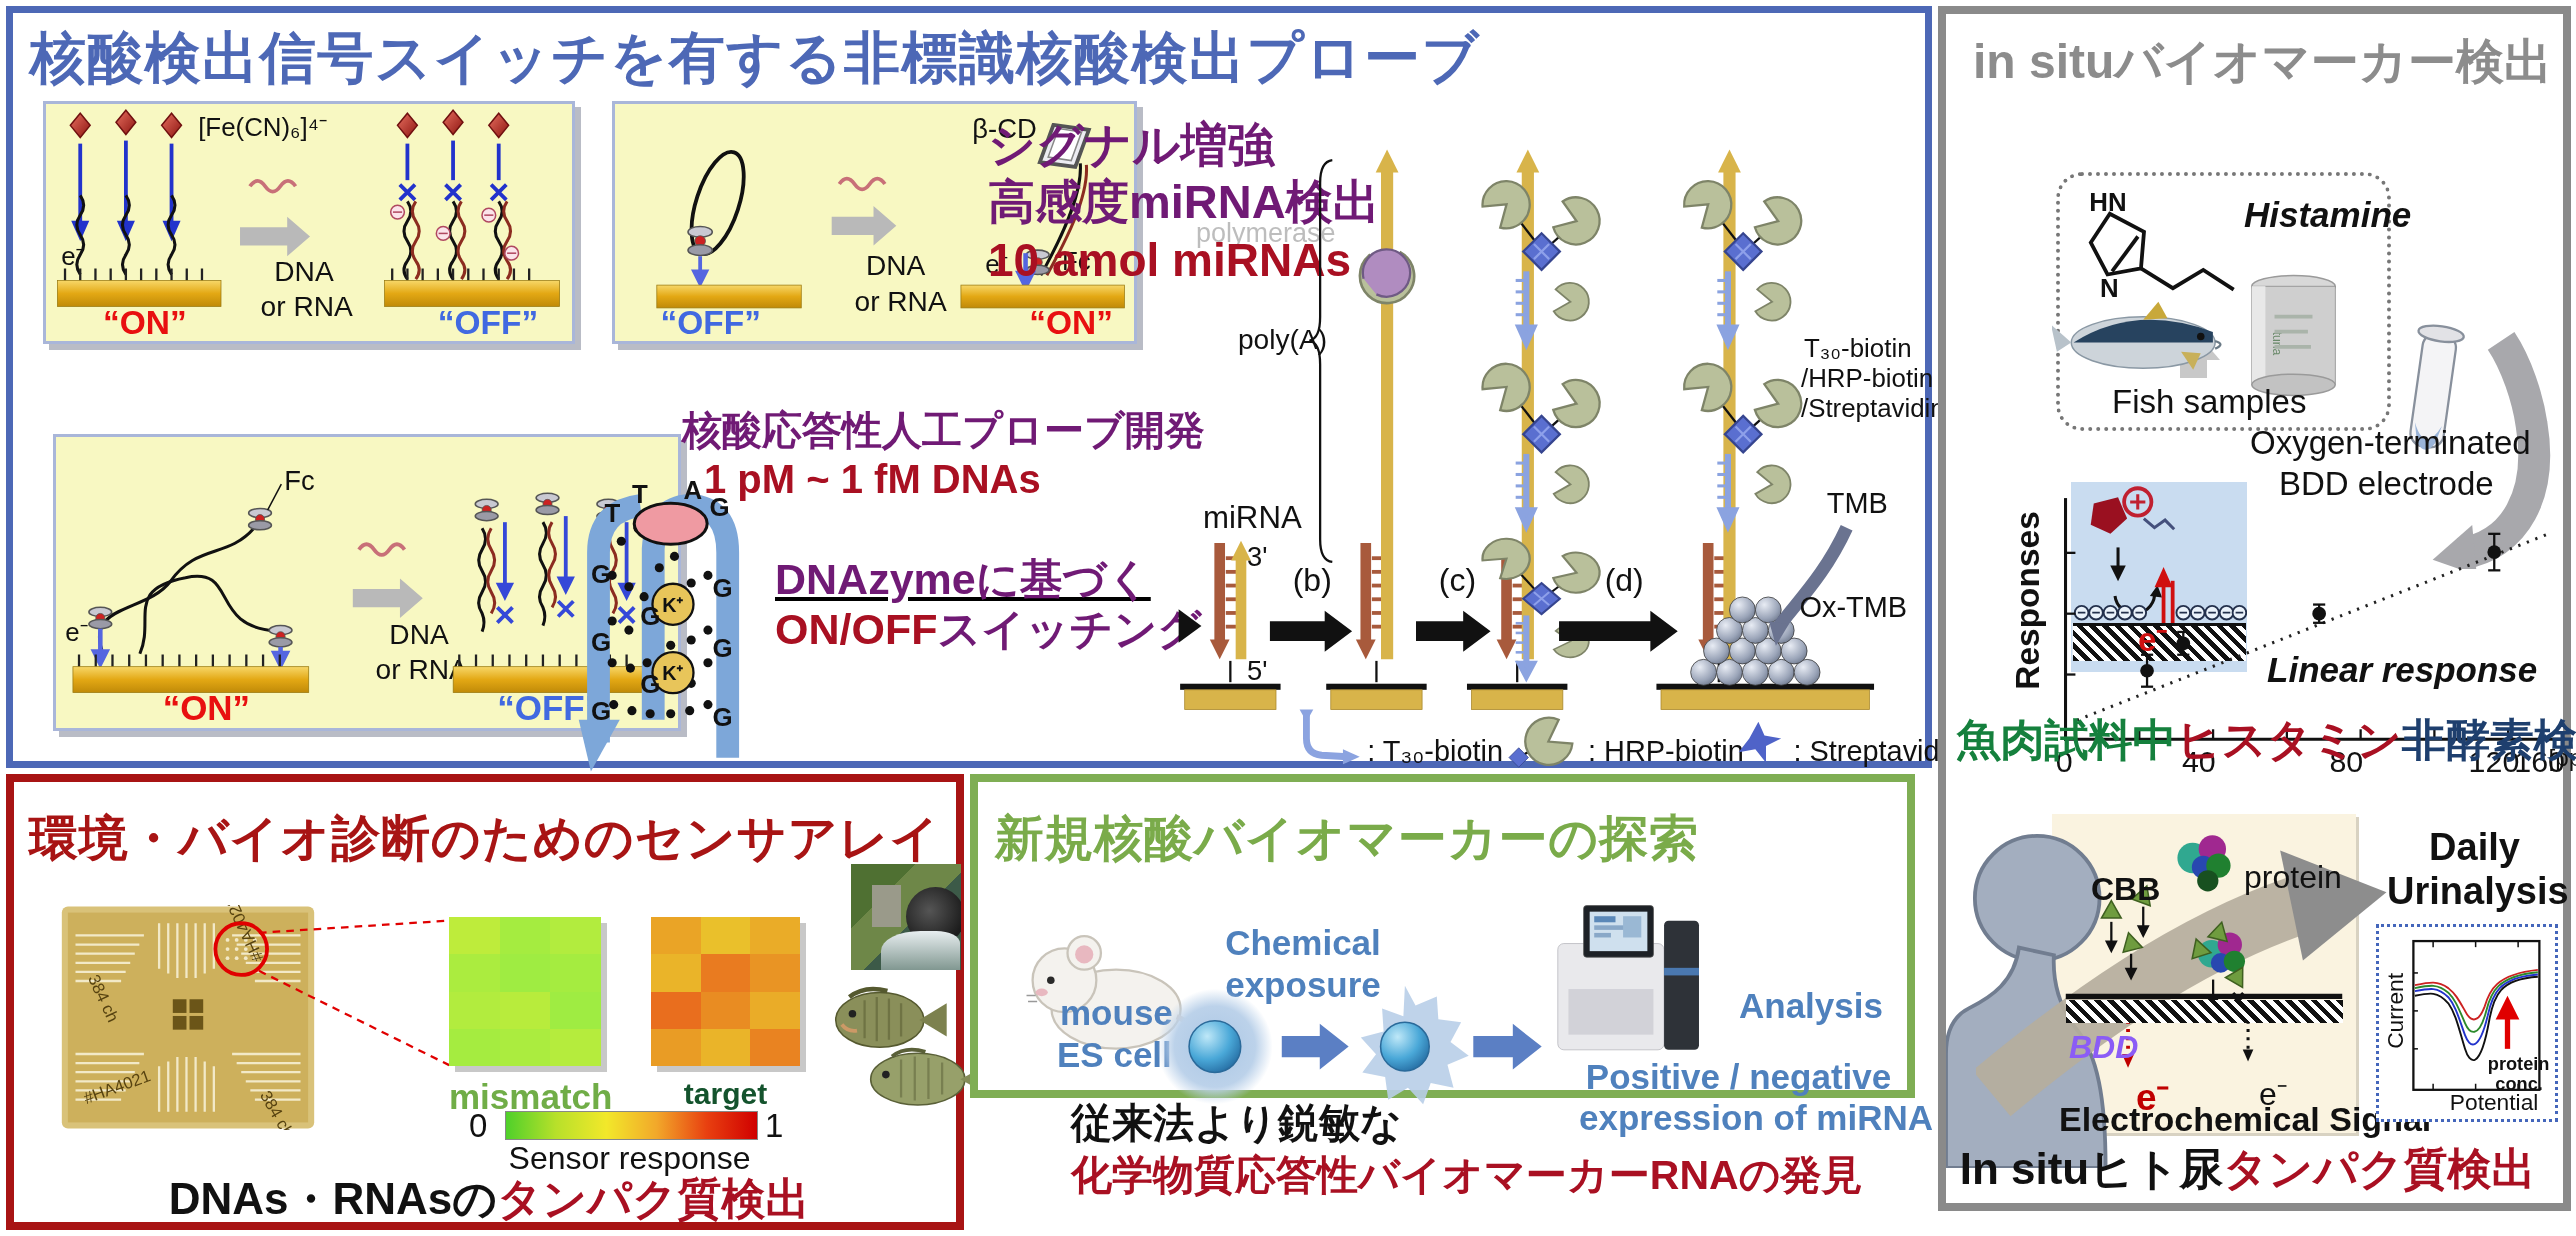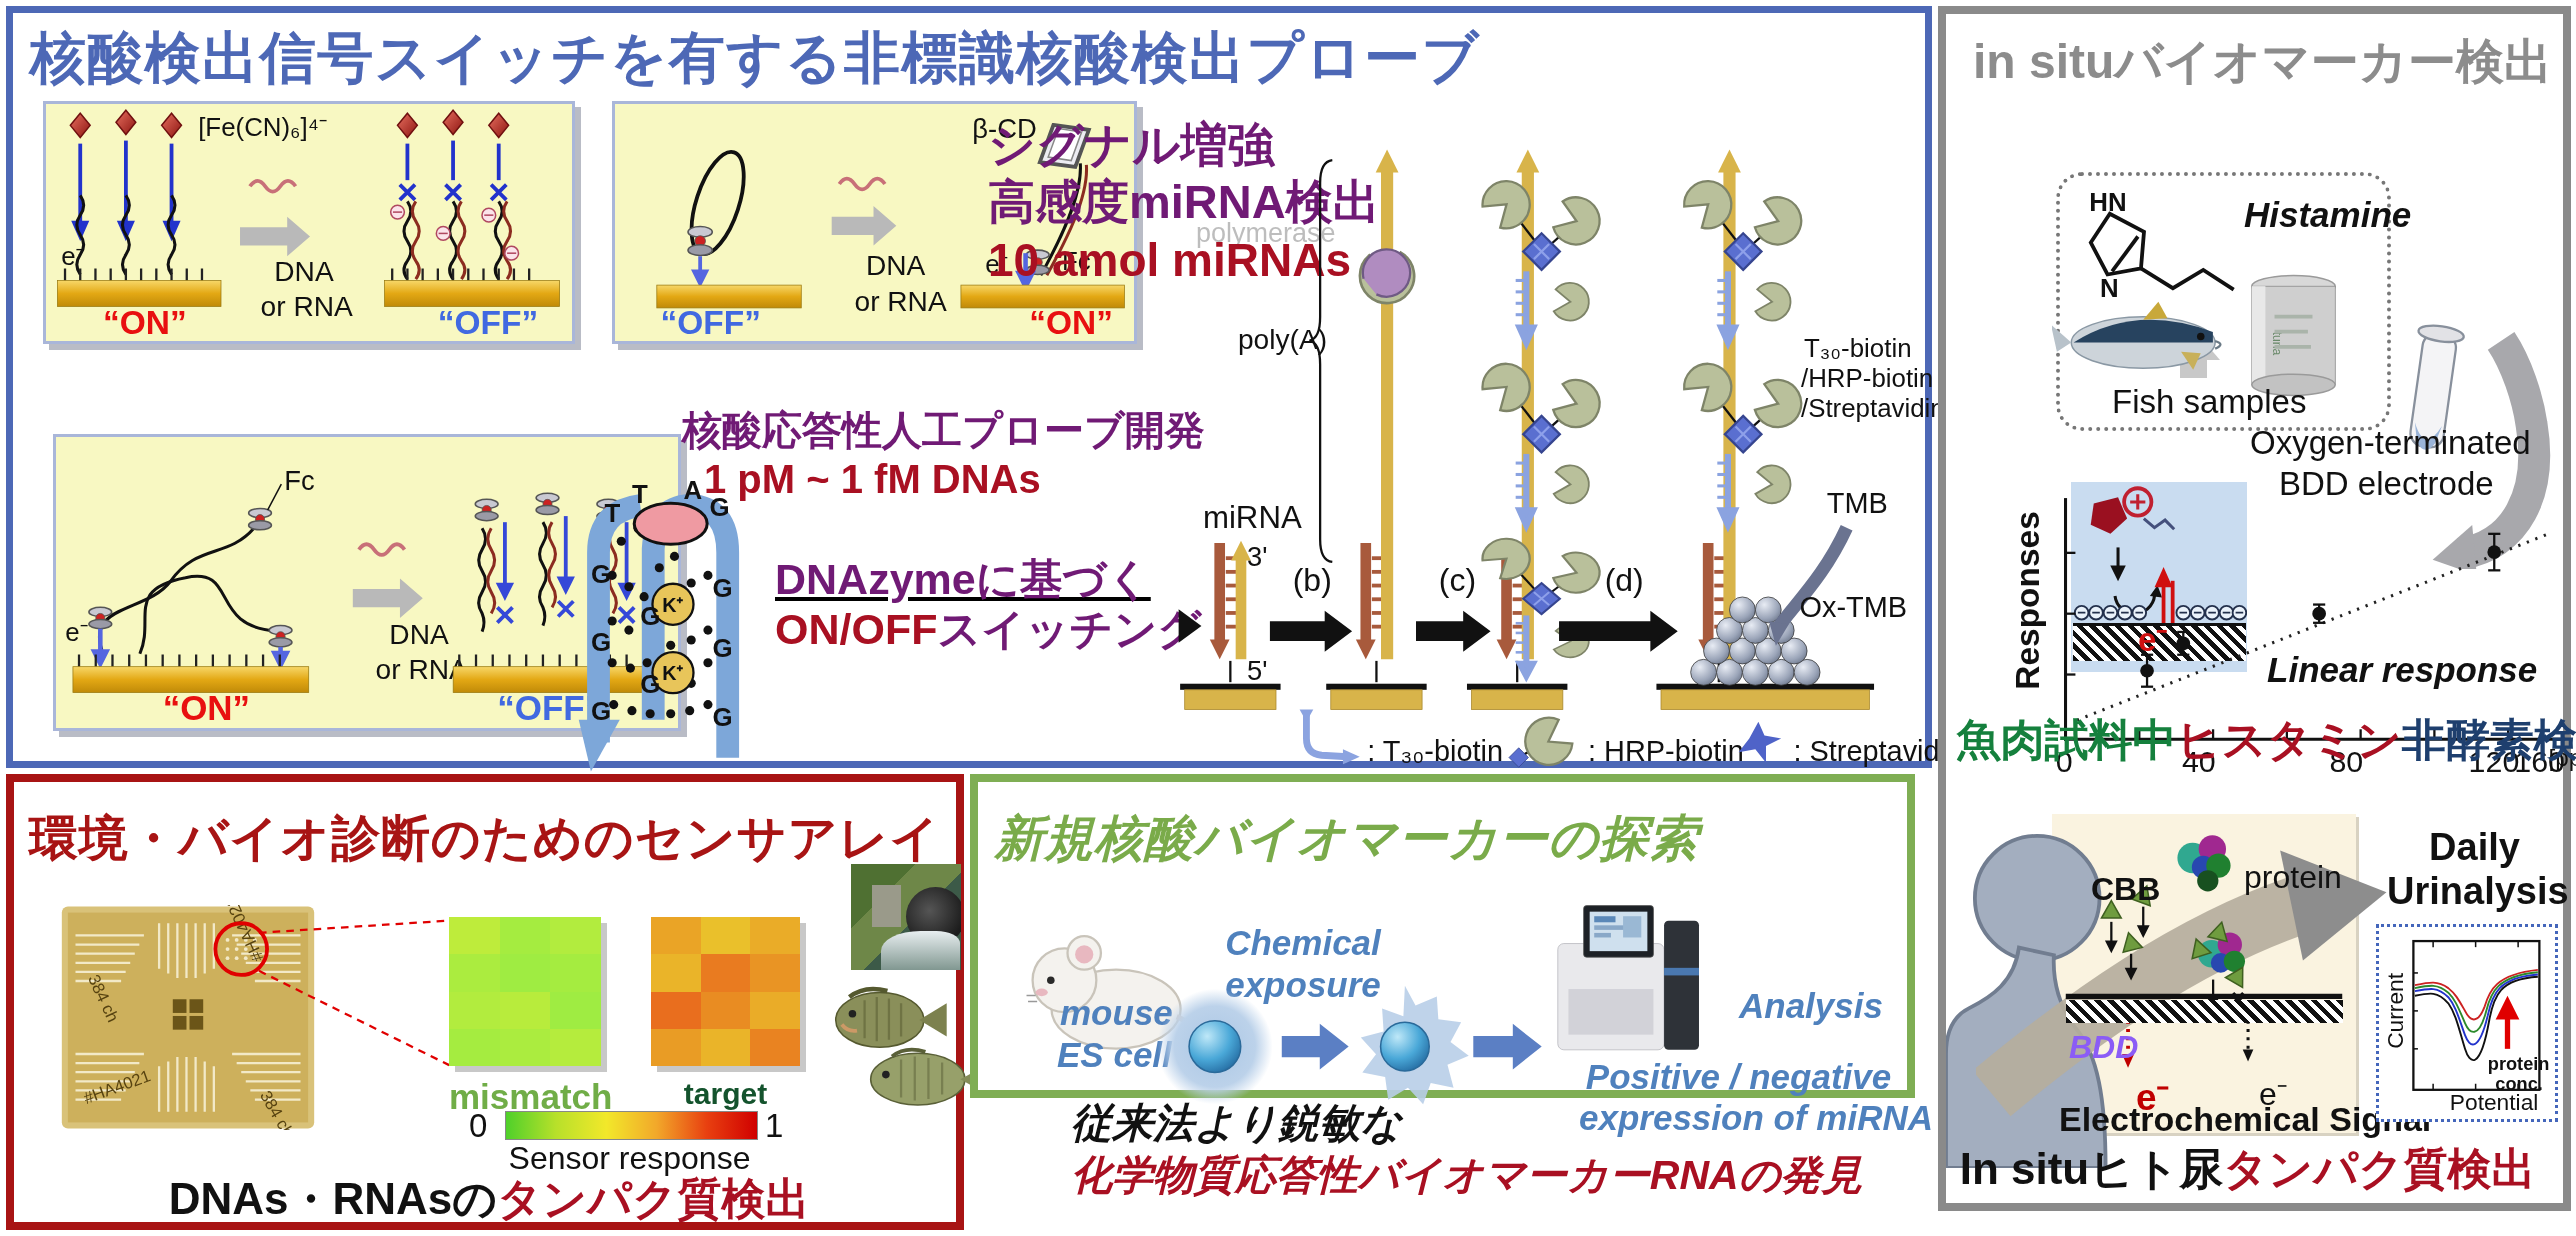--- a/index.html
+++ b/index.html
@@ -4,21 +4,21 @@
 <style>
   html,body{margin:0;padding:0;background:#fff;}
   .canvas{position:relative;width:2576px;height:1237px;background:#fff;overflow:hidden;
           font-family:"Liberation Sans",sans-serif;}
   .abs{position:absolute;}
   .t{white-space:nowrap;line-height:1.12;}
   .b{font-weight:bold;}
   .panel{position:absolute;background:#fff;box-sizing:border-box;padding-left:32px;}
   #panel-probe{left:6px;top:6px;width:1926px;height:762px;border:7.6px solid #4d68b6;}
   #panel-sensor{left:6px;top:774px;width:958px;height:456px;border:8.4px solid #a81414;}
-  #panel-biomarker{left:970px;top:774px;width:945px;height:324px;border:8.4px solid #7fae54;font-style:italic;}
+  #panel-biomarker{left:970px;top:774px;width:945px;height:324px;border:8.4px solid #7fae54;}
   #panel-insitu{left:1938px;top:6px;width:633px;height:1205px;border:8.4px solid #8a8a8a;}
   .ypanel{position:absolute;background:#f8f8c2;border:3.8px solid #a9b6d9;box-shadow:5.3px 5.3px 0 rgba,
           box-shadow:5.3px 5.3px 0 #b9bcc6;box-sizing:border-box;}
   .navy{color:#701a75}.dred{color:#a91022}
   .blue2{color:#4f81bd}.grn{color:#70ad47}
   .hm{display:grid;grid-template-columns:repeat(3,1fr);grid-template-rows:repeat(4,1fr);
       position:absolute;}
   .hatch{background:repeating-linear-gradient(45deg,#111 0 4.6px,#fff 4.6px 9px);}
   svg text{font-family:"Liberation Sans",sans-serif;}
 </style>

